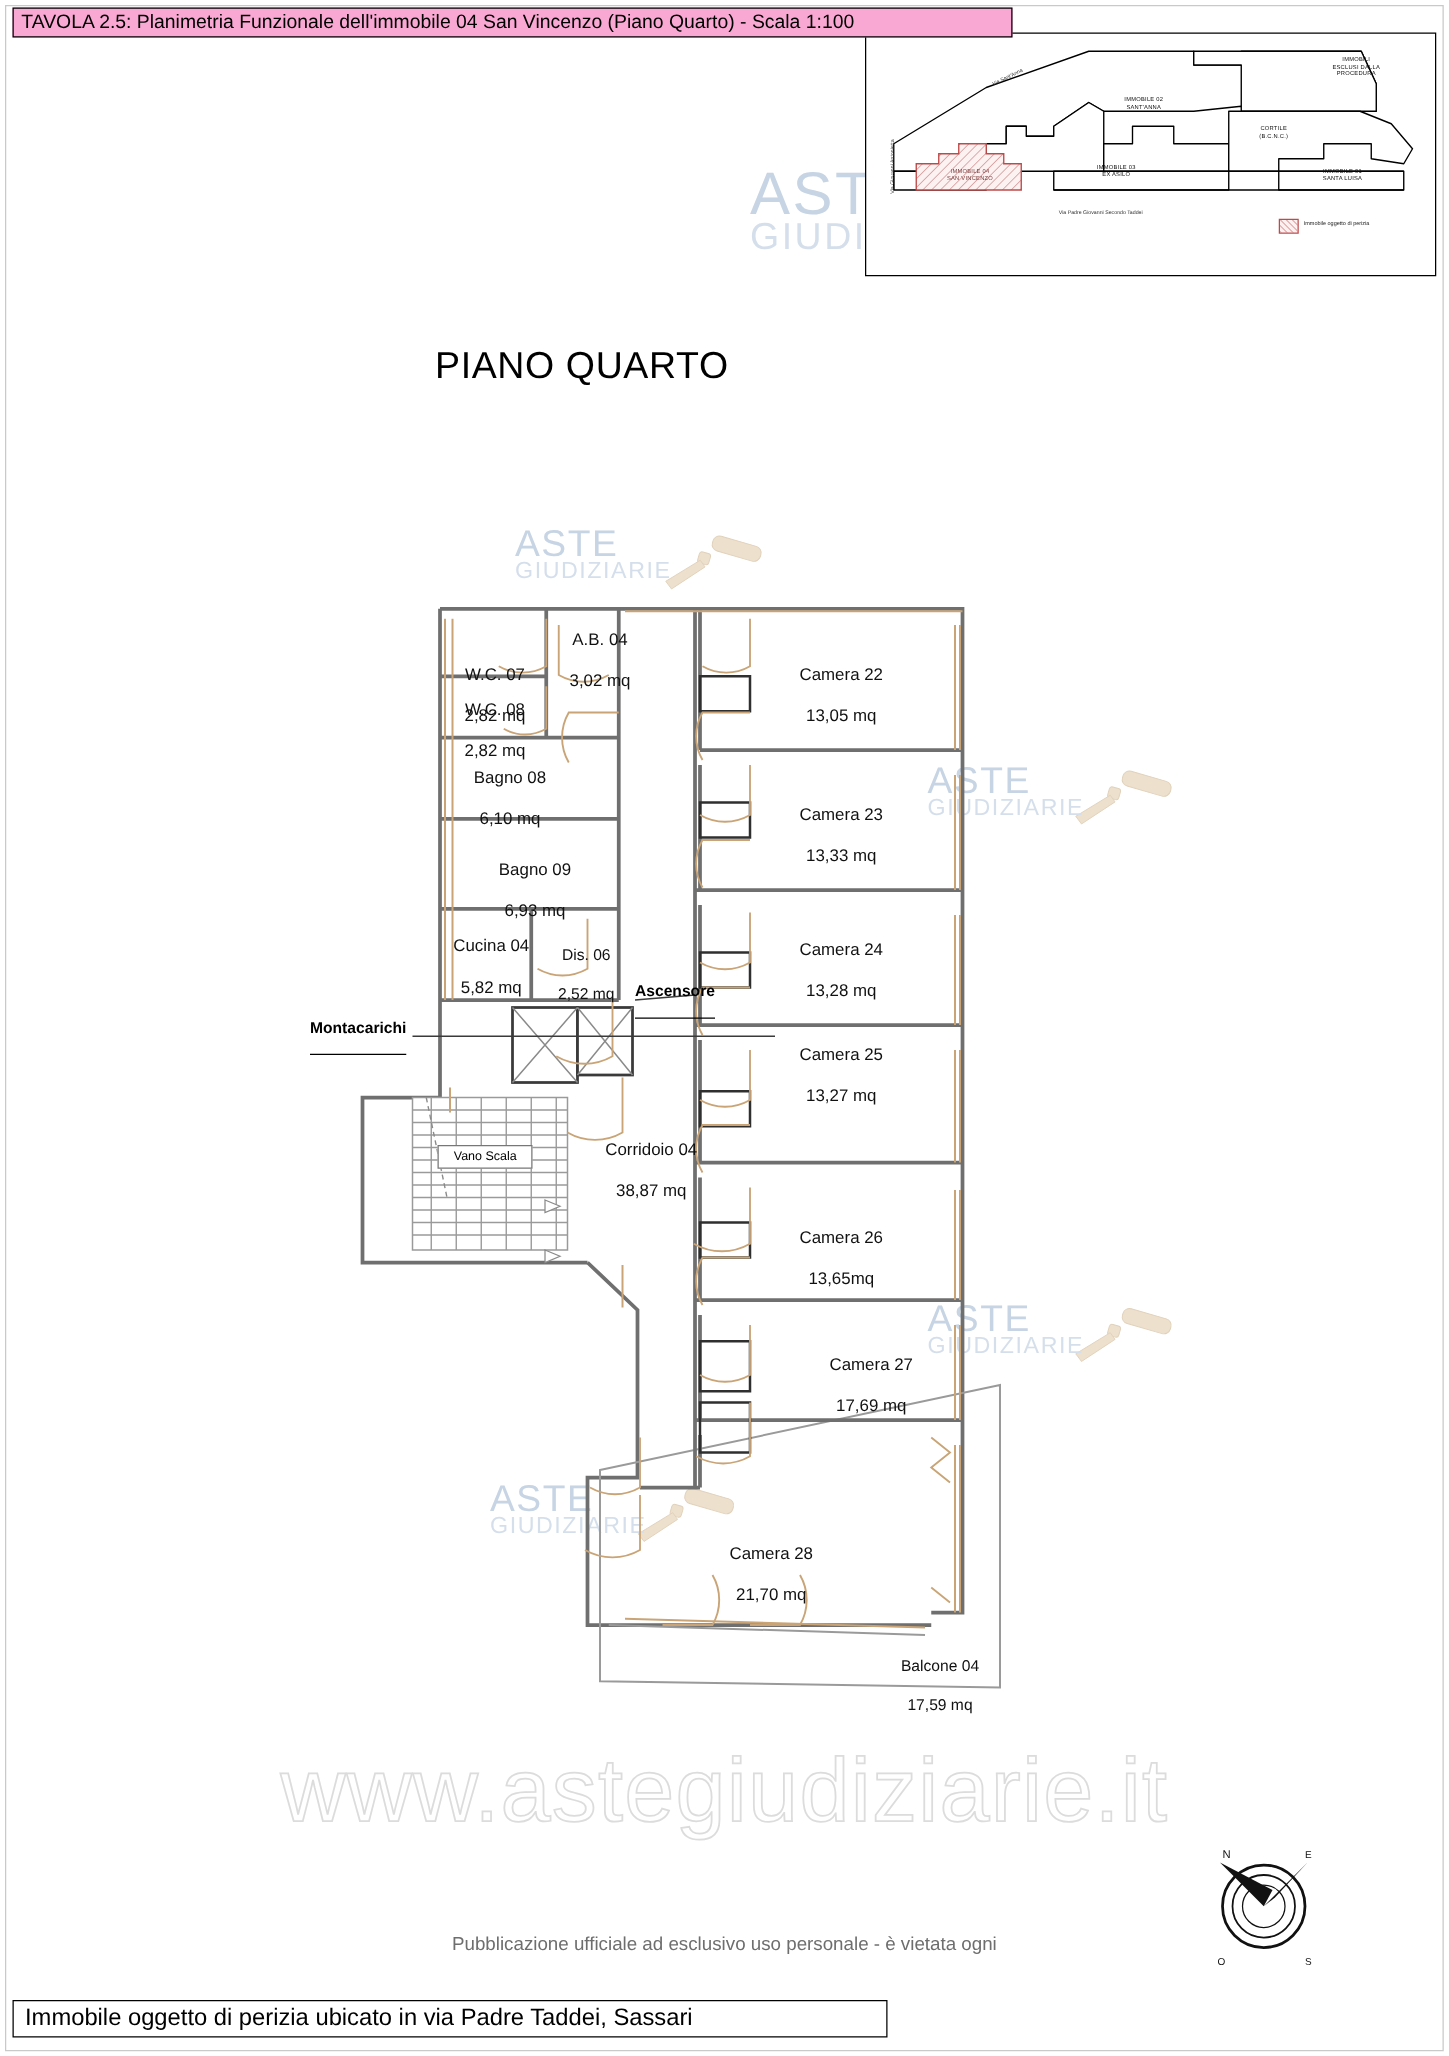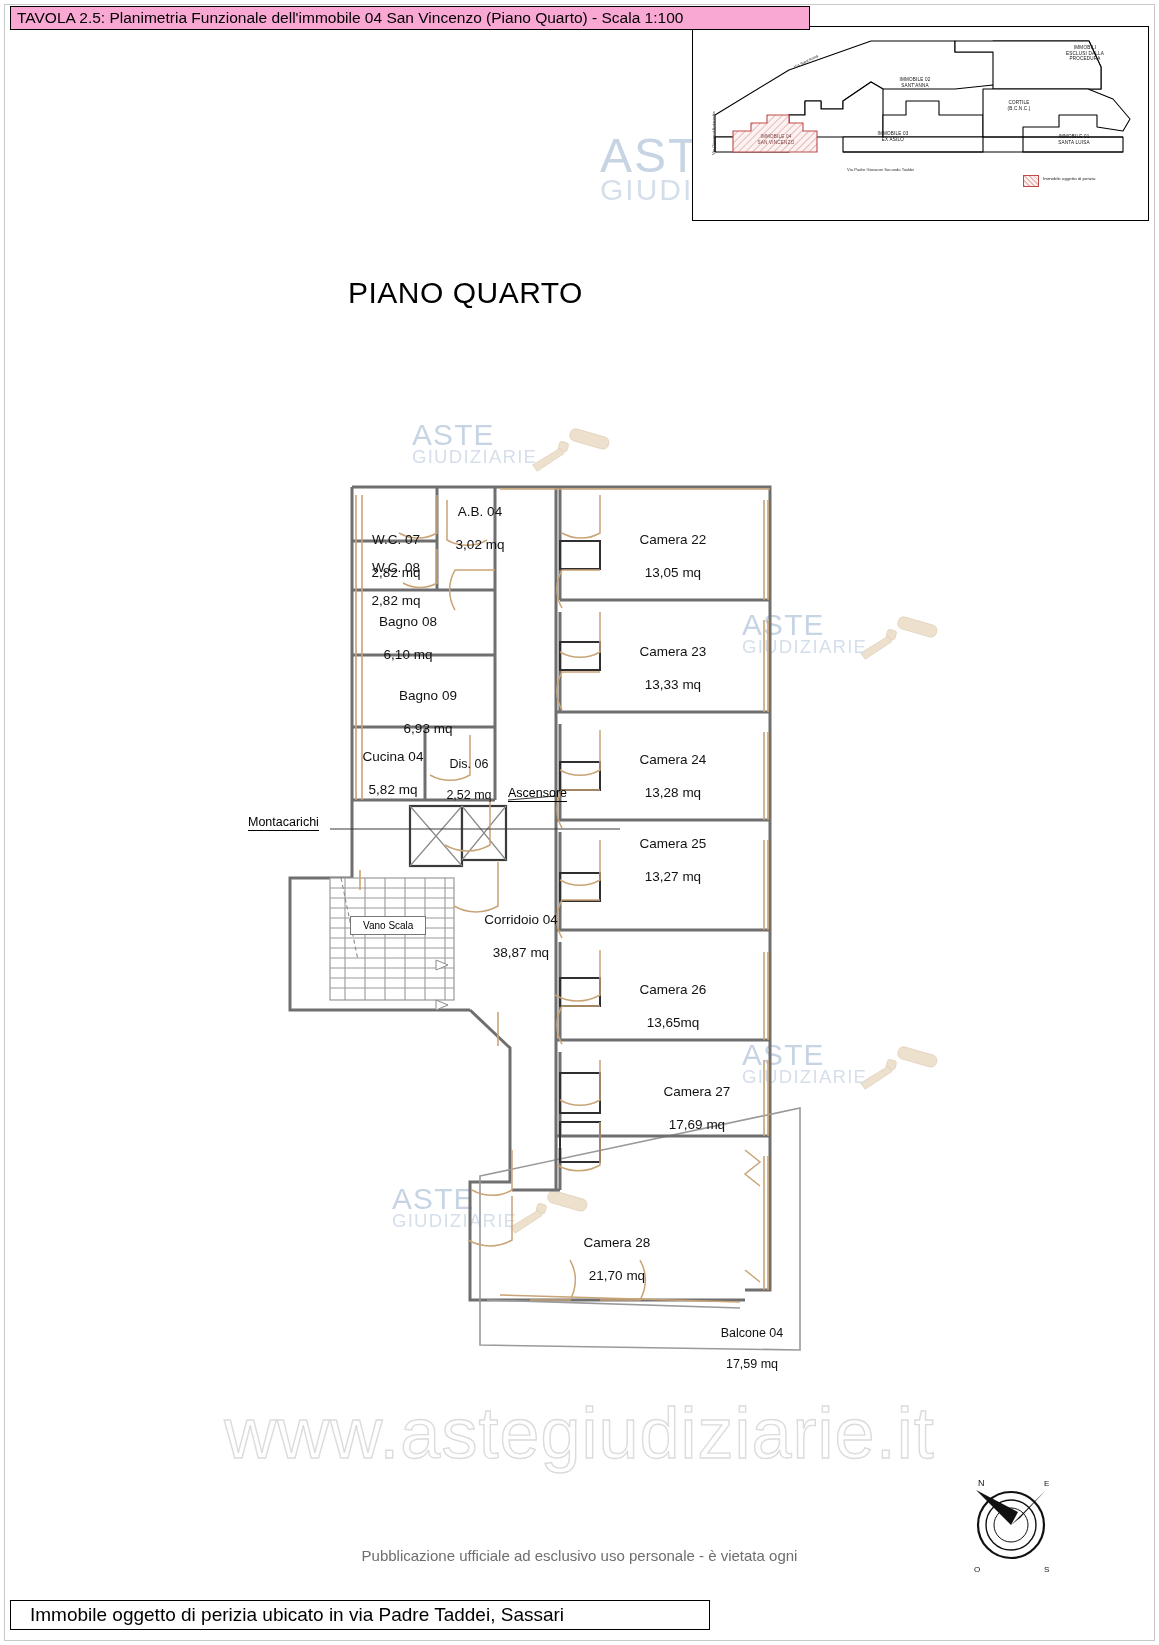--- a/index.html
+++ b/index.html
@@ -31,21 +31,21 @@
   #plan{position:absolute;left:0;top:0;width:1159px;height:1645px;z-index:15;}
 
   
   .rlbl{position:absolute;text-align:center;font-size:13.5px;line-height:1.22;
      color:#111;z-index:22;white-space:pre-line;}
   .rlbl.sm{font-size:12.5px;}
   .rlbl .nm{display:block;}
   .rlbl .ar{display:block;}
 
   .callout{position:absolute;font-size:12.5px;z-index:23;
-     border-bottom:1px solid #000;padding-bottom:1px;white-space:nowrap;}
+     border-bottom:1px solid #000;padding-bottom:14px;white-space:nowrap;font-weight:bold;}
   .vano{position:absolute;z-index:23;border:1.1px solid #777;background:#fff;
      font-size:10px;padding:3px 12px;}
 
   
   .wm{position:absolute;z-index:10;pointer-events:none;
       font-family:"Liberation Sans",sans-serif;}
   .wm .a1{font-size:48px;letter-spacing:2px;color:#c7d4e4;font-weight:400;}
   .wm .a2{font-size:30px;letter-spacing:2px;color:#d5dfeb;display:block;
       margin-top:-10px;}
   .gavel{position:absolute;z-index:9;pointer-events:none;opacity:.75;}
@@ -53,21 +53,21 @@
       font-size:72px;color:#fff;-webkit-text-stroke:1.4px #dcdcdc;
       letter-spacing:1px;z-index:8;pointer-events:none;}
 
   
   .compass{position:absolute;left:958px;top:1472px;width:106px;height:106px;z-index:25;}
 
   
   .disclaimer{position:absolute;left:0;top:1544px;width:1159px;text-align:center;
      font-size:15px;color:#6e6e6e;line-height:1.55;z-index:30;}
   .bottom-bar{position:absolute;left:10px;top:1600px;width:700px;height:30px;
-     border:1.4px solid #000;display:flex;align-items:center;padding-left:19px;
+     border:1.4px solid #000;display:flex;align-items:center;padding-left:9px;
      font-size:19px;background:#fff;z-index:40;box-sizing:border-box;}
   .page-border{position:absolute;left:4px;top:4px;width:1151px;height:1637px;
      border:1px solid #c9c9c9;box-sizing:border-box;z-index:1;}
 </style>
 </head>
 <body>
 
 <div class="page-border"></div>
 
 <div class="title-bar">

